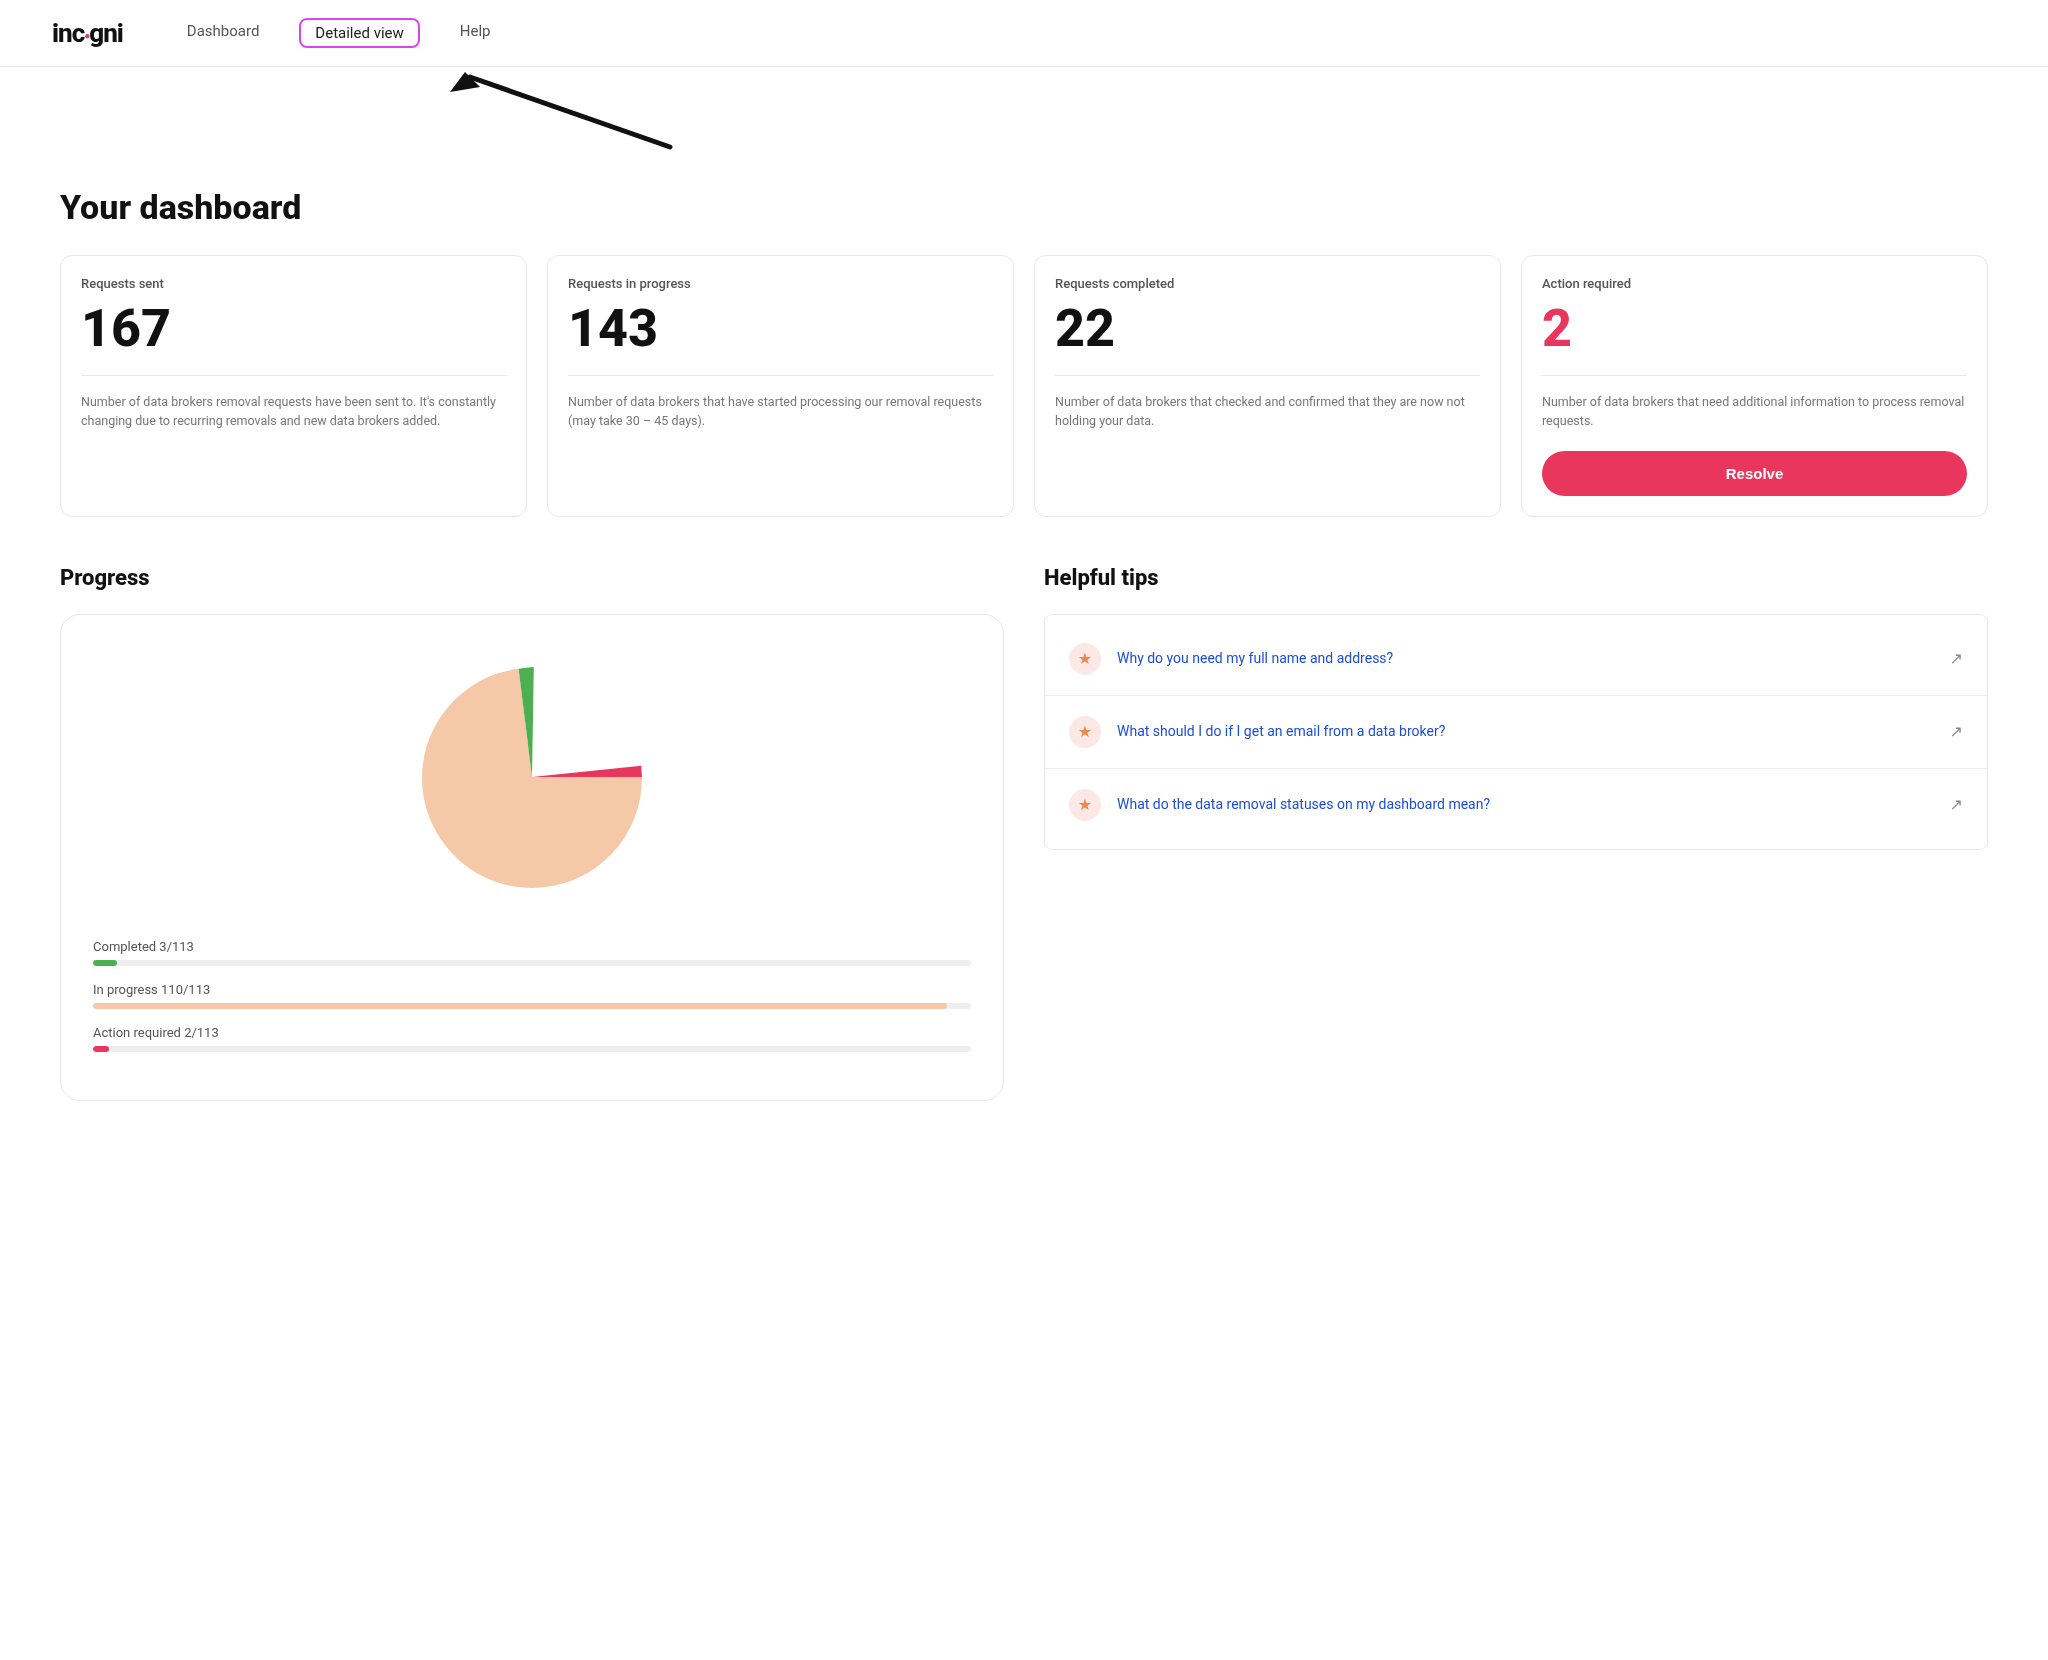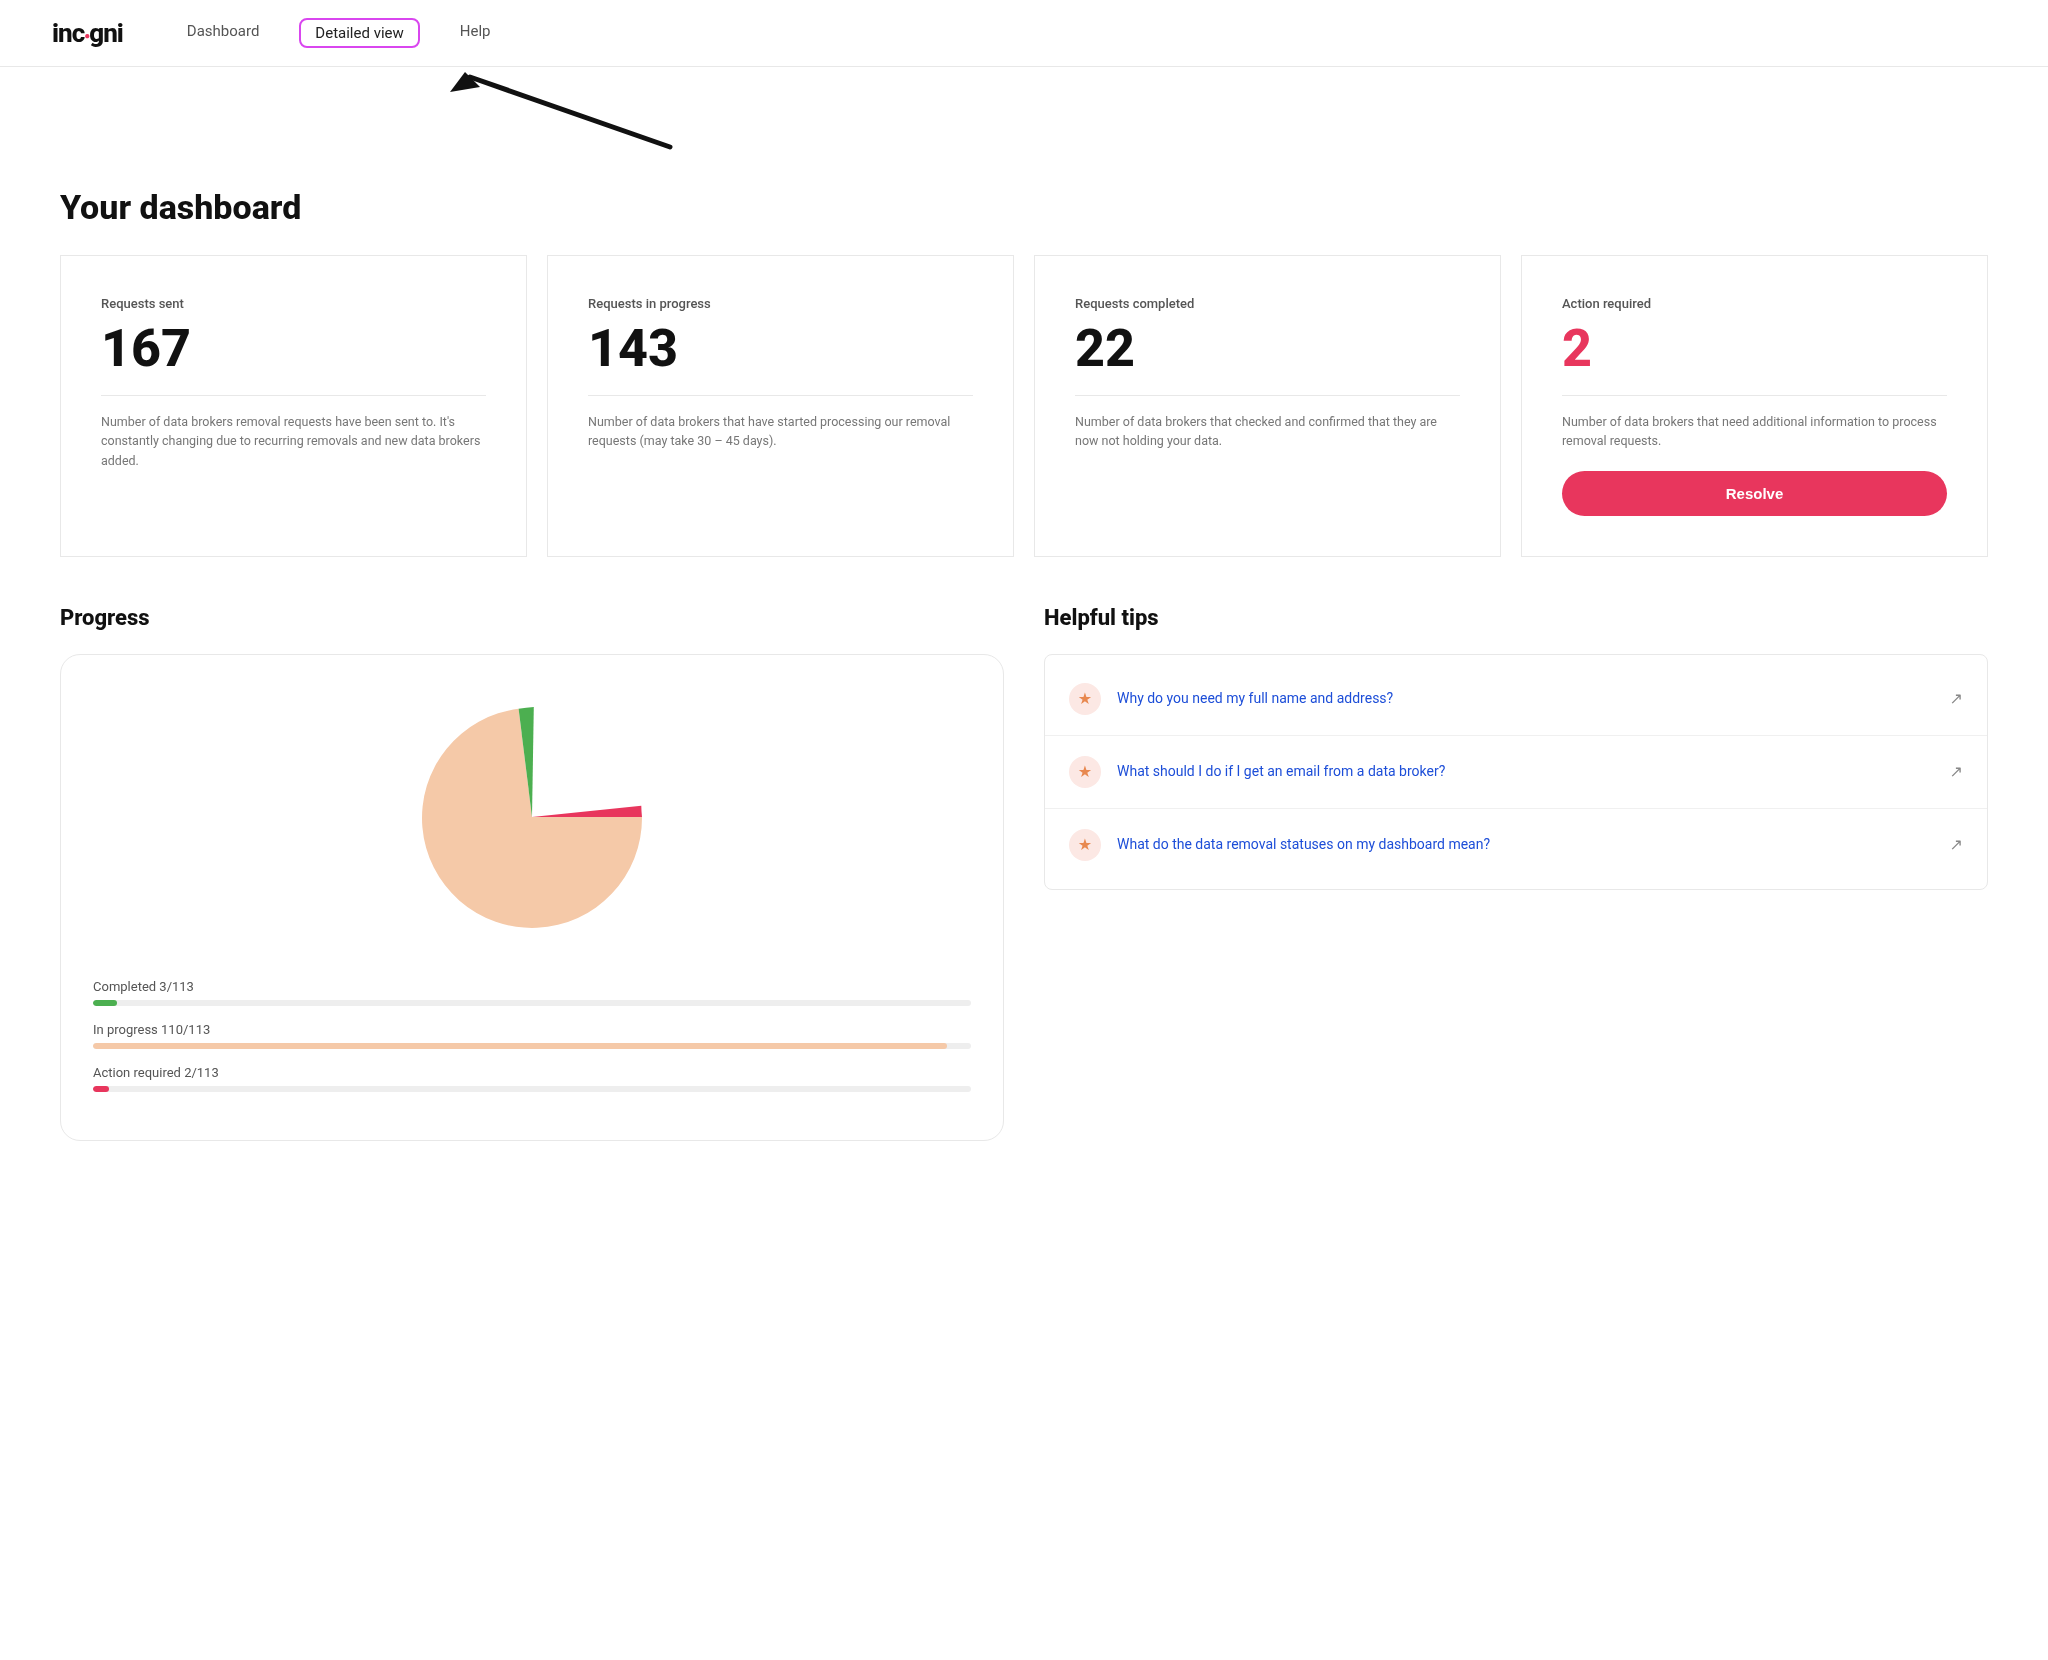--- a/index.html
+++ b/index.html
@@ -64,22 +64,22 @@
     }
     
     .stat-cards {
       display: grid;
       grid-template-columns: repeat(4, 1fr);
       gap: 20px;
       margin-bottom: 48px;
     }
     .stat-card {
       border: 1px solid #e8e8e8;
-      border-radius: 0;
-      padding: 40px;
+      border-radius: 12px;
+      padding: 20px;
     }
     .stat-label {
       font-size: 13px;
       color: #555;
       margin-bottom: 12px;
       font-weight: 500;
     }
     .stat-number {
       font-size: 52px;
       font-weight: 800;

